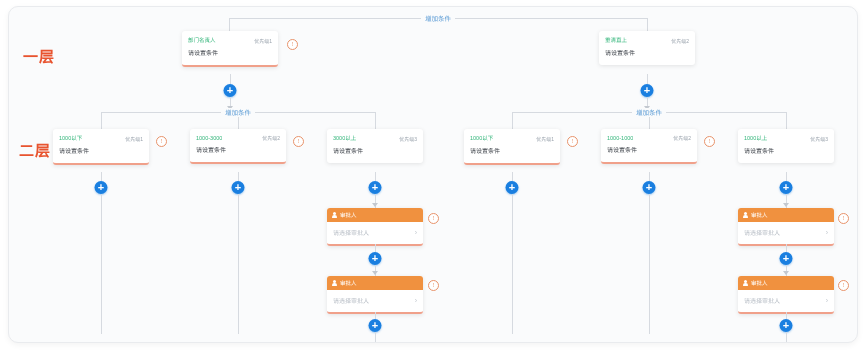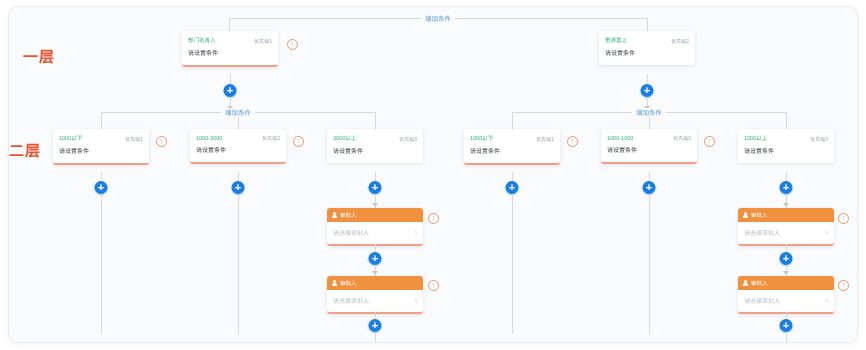--- a/index.html
+++ b/index.html
@@ -131,21 +131,21 @@
   }
   .appr-ph{color:#b9bfc7;font-size:6px;white-space:nowrap;}
   .chev{color:#c2c8cf;font-size:7px;}
 </style>
 </head>
 <body>
 
 <div class="canvas">
 
   <div class="layer-label" style="left:14px;top:38px;">一层</div>
-  <div class="layer-label" style="left:0;top:132px;">二层</div>
+  <div class="layer-label" style="left:10px;top:132px;">二层</div>
 
   <div class="hline" style="left:220px;top:11px;width:418px;"></div>
   <div class="vline" style="left:220px;top:11px;height:13px;"></div>
   <div class="vline" style="left:638px;top:11px;height:13px;"></div>
   <div class="branch-tag" style="left:429px;top:7px;">增加条件</div>
 
   <div class="node sel" style="left:221px;top:24px;">
     <div class="node-head">
       <span class="node-title">部门名责人</span>
       <span class="node-prio">优先级1</span>

